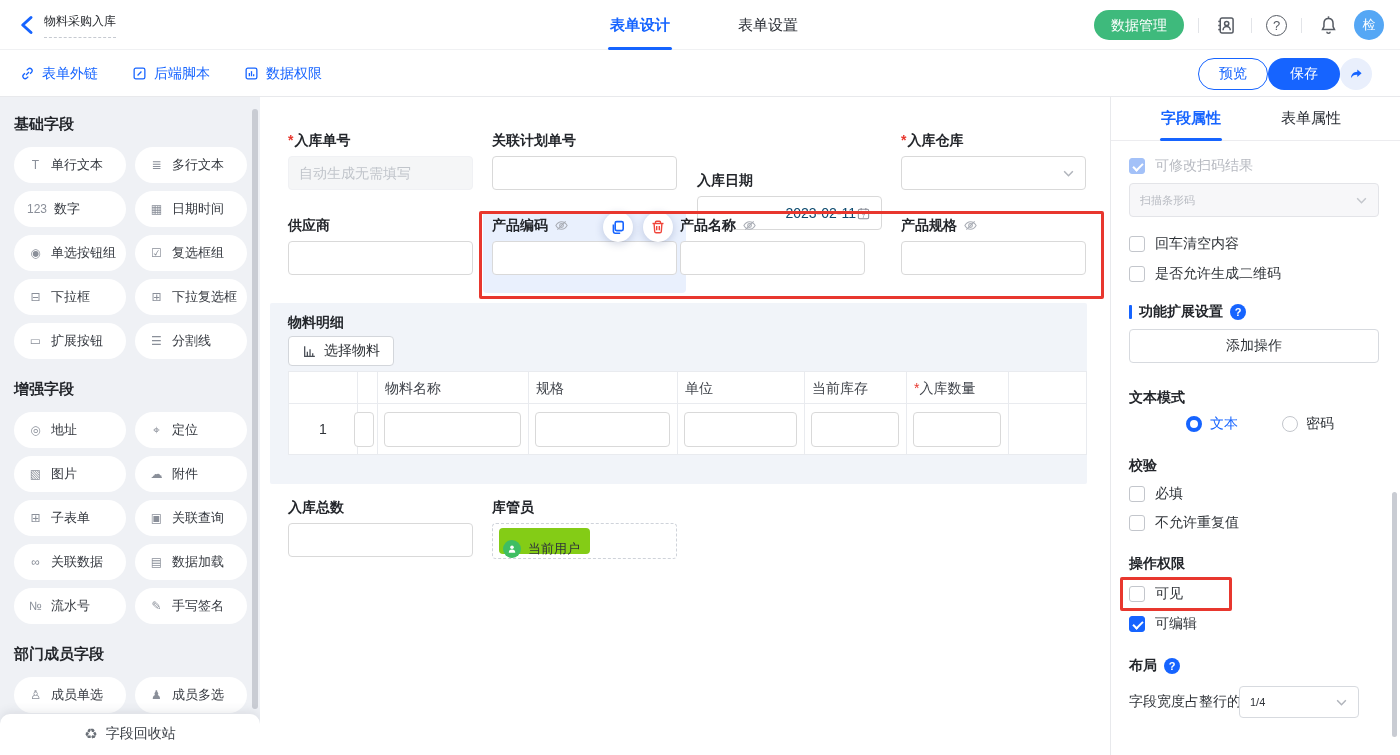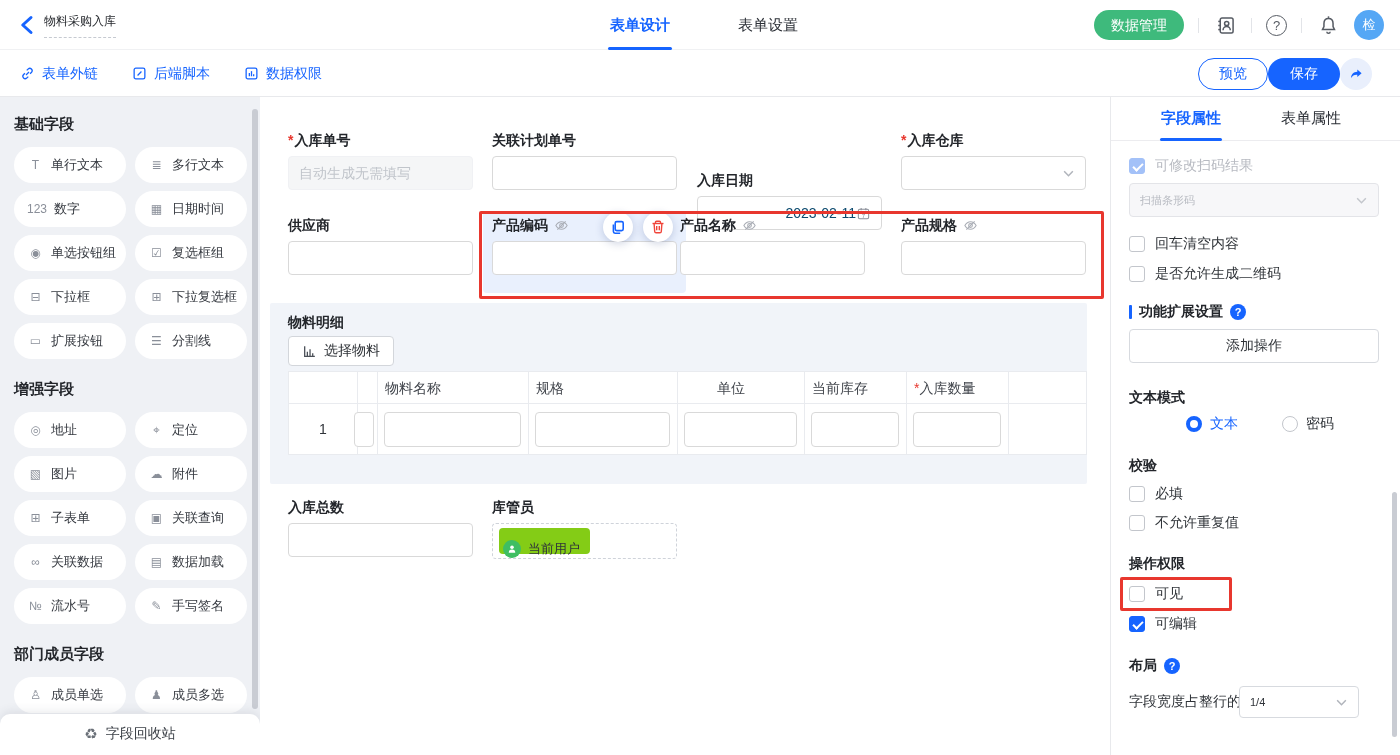--- a/index.html
+++ b/index.html
@@ -428,21 +428,21 @@
           <div class="rownum" style="left: 0px; width: 68px;">1</div>
           <div class="vline" style="left: 68px;"></div>
           <input class="cell-inp" style="left: 65px; width: 20px;">
           <div class="vline" style="left: 88px;"></div>
           <div class="th" style="left: 96px;">物料名称</div>
           <input class="cell-inp" style="left: 95px; width: 137px;">
           <div class="vline" style="left: 239px;"></div>
           <div class="th" style="left: 247px;">规格</div>
           <input class="cell-inp" style="left: 246px; width: 135px;">
           <div class="vline" style="left: 388px;"></div>
-          <div class="th" style="left: 396px; margin-left: 32px;">单位</div>
+          <div class="th" style="left: 396px;">单位</div>
           <input class="cell-inp" style="left: 395px; width: 113px;">
           <div class="vline" style="left: 515px;"></div>
           <div class="th" style="left: 523px;">当前库存</div>
           <input class="cell-inp" style="left: 522px; width: 88px;">
           <div class="vline" style="left: 617px;"></div>
           <div class="th" style="left: 625px;"><span style="color: rgb(232, 55, 46);">*</span>入库数量</div>
           <input class="cell-inp" style="left: 624px; width: 88px;">
           <div class="vline" style="left: 719px;"></div>
         </div>
     </div>

